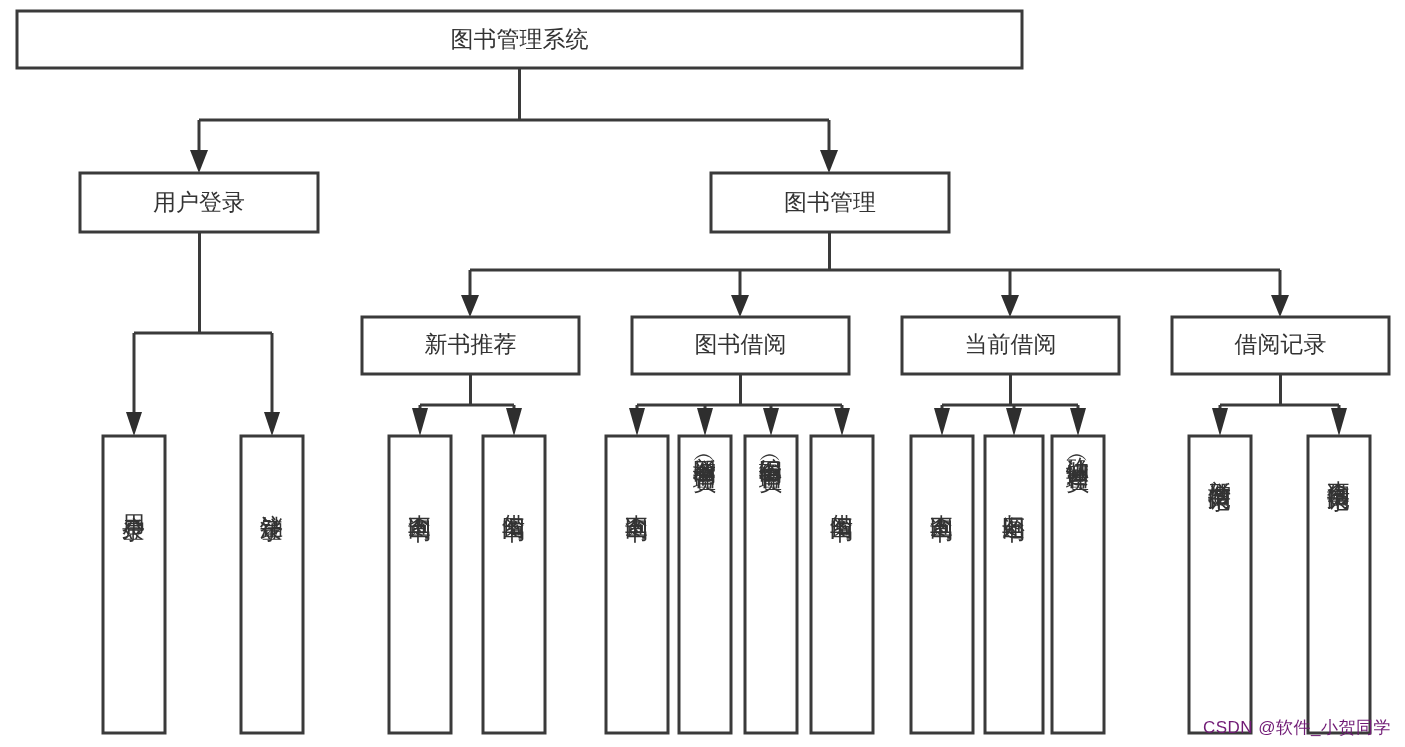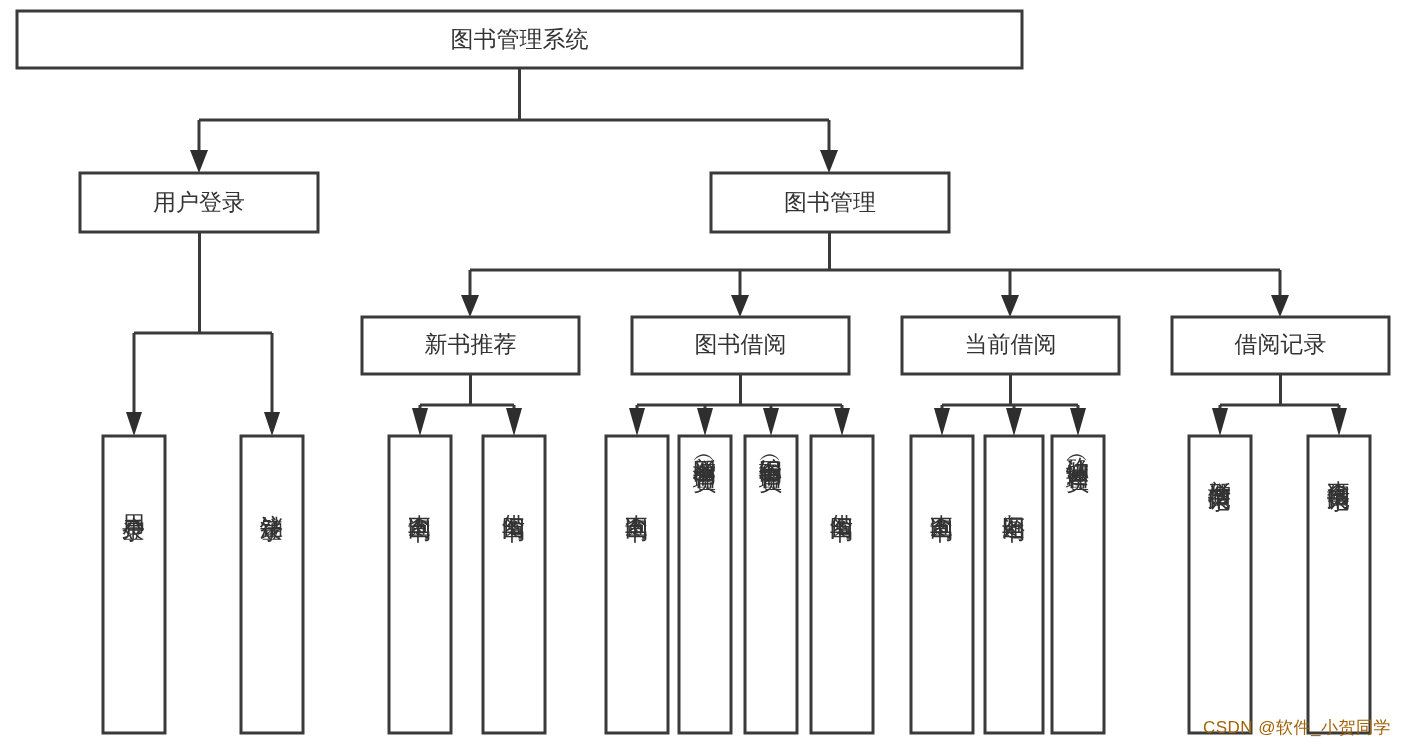--- a/index.html
+++ b/index.html
@@ -55,21 +55,21 @@
     writing-mode: vertical-rl;
     glyph-orientation-vertical: 0;
     letter-spacing: 2px;
   }
   .watermark {
     position: absolute;
     right: 14px;
     bottom: 8px;
     font-family: "Liberation Sans", "DejaVu Sans", sans-serif;
     font-size: 17px;
-    color: #a16207;
+    color: #701a75;
     white-space: nowrap;
     user-select: none;
     letter-spacing: 0.5px;
   }
 </style>
 </head>
 <body>
 
 <div id="diagram-root">
   <svg class="diagram" viewBox="0 0 1405 747" xmlns="http://www.w3.org/2000/svg">

